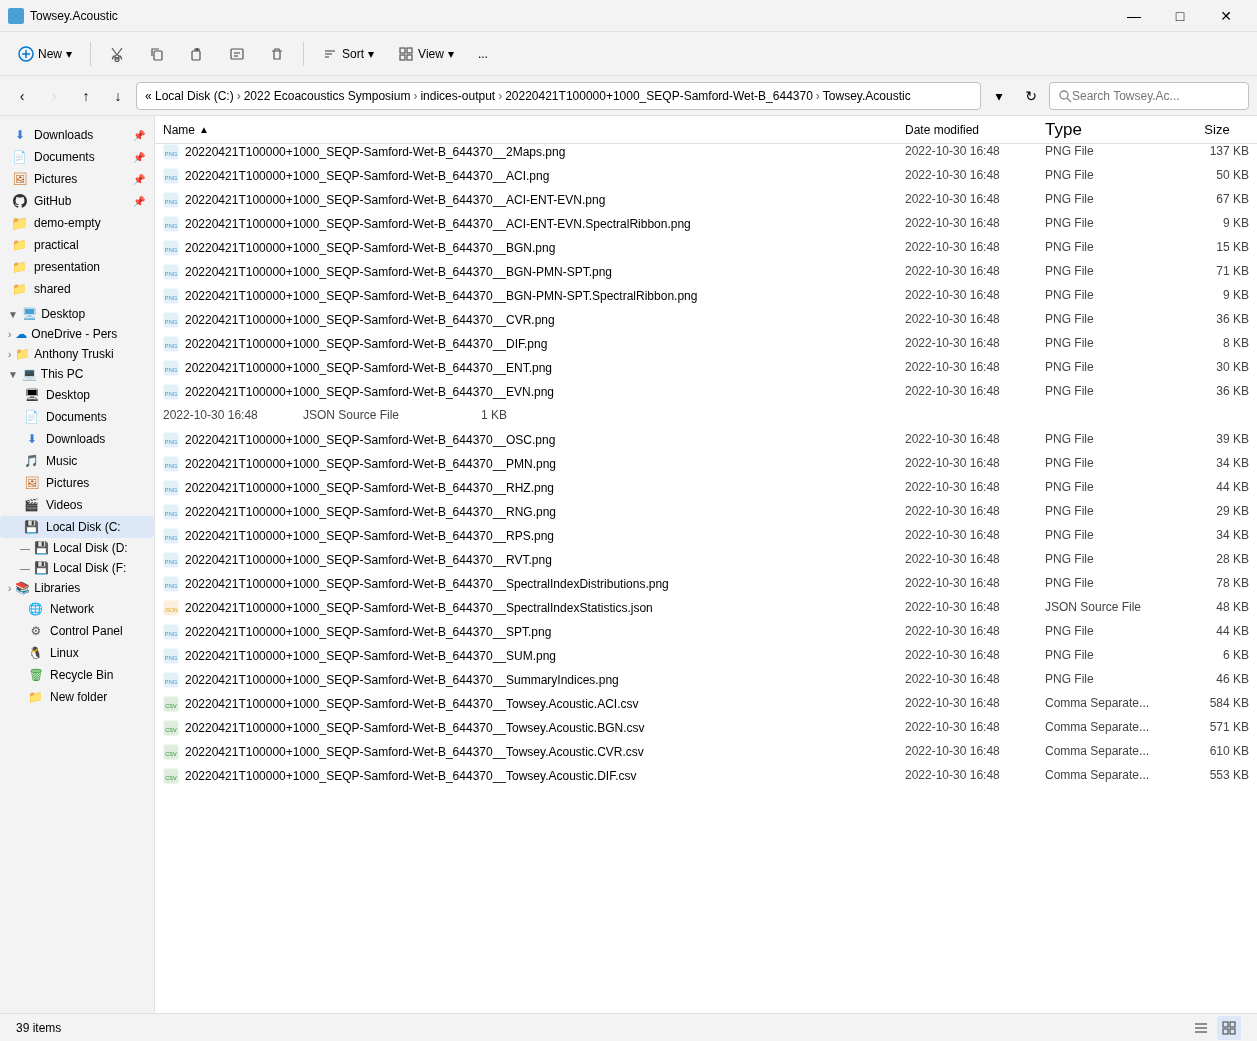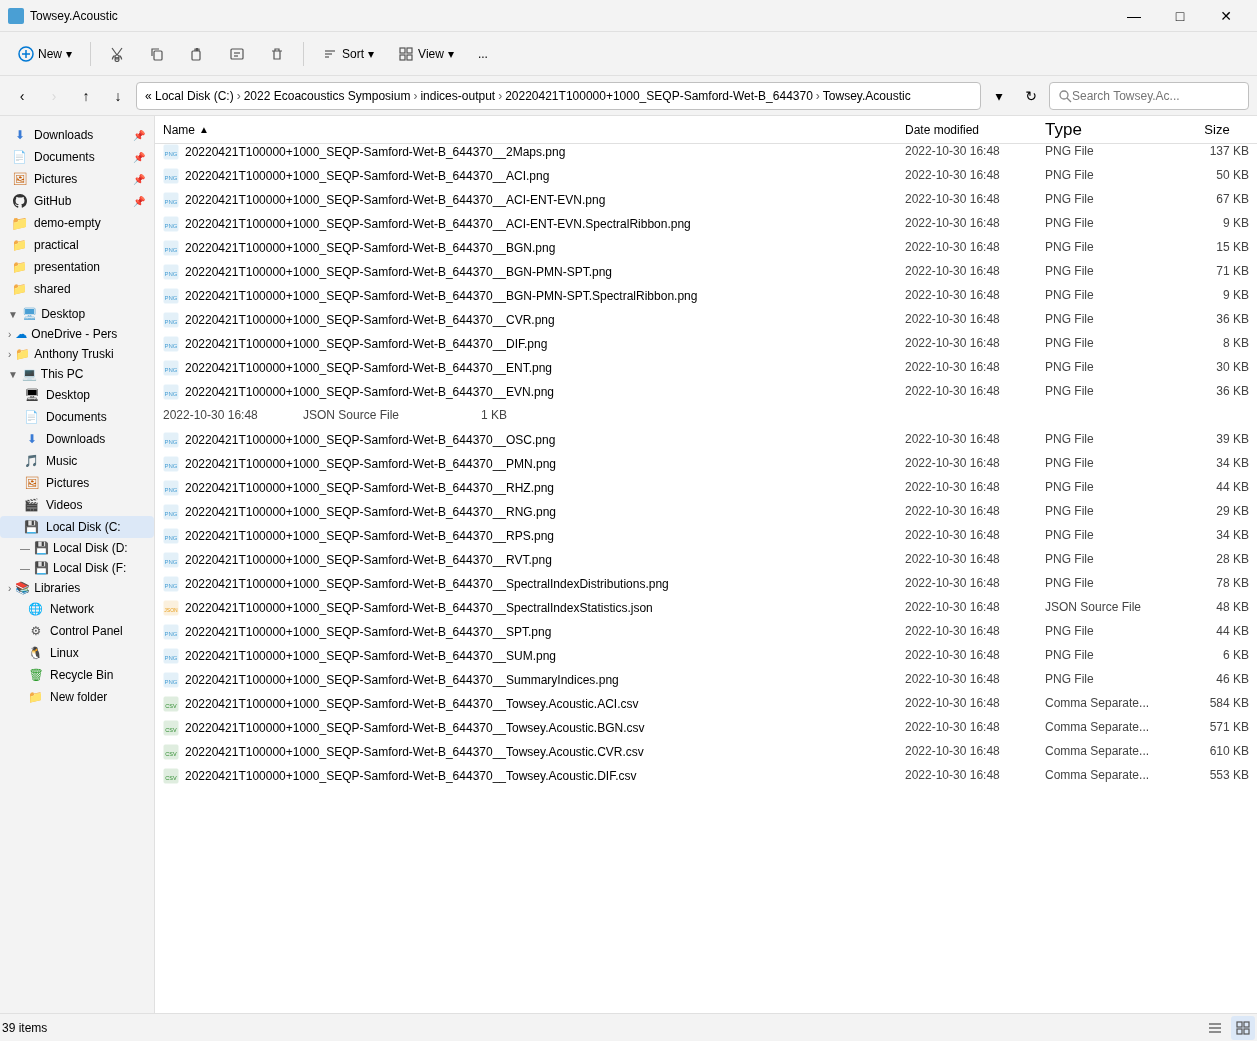--- a/index.html
+++ b/index.html
@@ -100,21 +100,21 @@
     .file-row .col-name { flex: 1; padding: 0 8px; font-size: 12px; display: flex; align-items: center; gap: 6px; overflow: hidden; }
     .file-row .col-name span { overflow: hidden; text-overflow: ellipsis; white-space: nowrap; }
     .file-row .col-date { width: 140px; padding: 0 8px; font-size: 12px; color: #444; }
     .file-row .col-type { width: 140px; padding: 0 8px; font-size: 12px; color: #444; }
     .file-row .col-size { width: 80px; padding: 0 8px; font-size: 12px; color: #444; text-align: right; }
     .file-icon { width: 16px; height: 16px; flex-shrink: 0; }
 
     
     .status-bar {
       display: flex; align-items: center; justify-content: space-between;
-      height: 28px; padding: 0 2px;
+      height: 28px; padding: 0 16px;
       background: #f3f3f3; border-top: 1px solid #e0e0e0;
     }
     .status-right { display: flex; gap: 4px; }
     .view-btn { width: 24px; height: 24px; border: none; background: transparent; cursor: pointer; border-radius: 3px; display: flex; align-items: center; justify-content: center; font-size: 14px; }
     .view-btn.active { background: #dce8f7; }
 
     
     .icon-folder { color: #f0c040; font-size: 14px; }
     .icon-downloads { color: #3a7bd5; }
     .icon-documents { color: #4a9fd4; }

